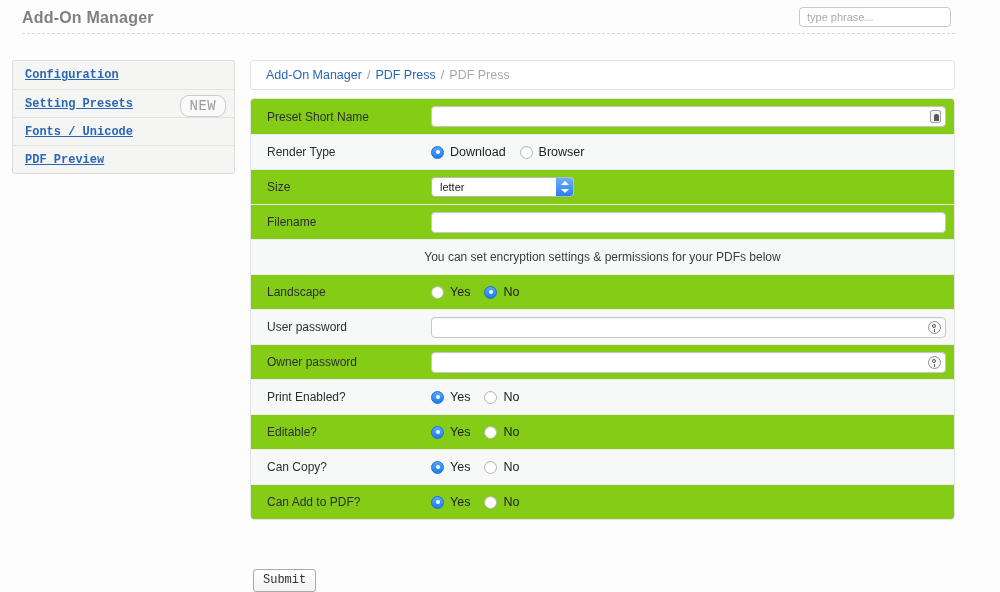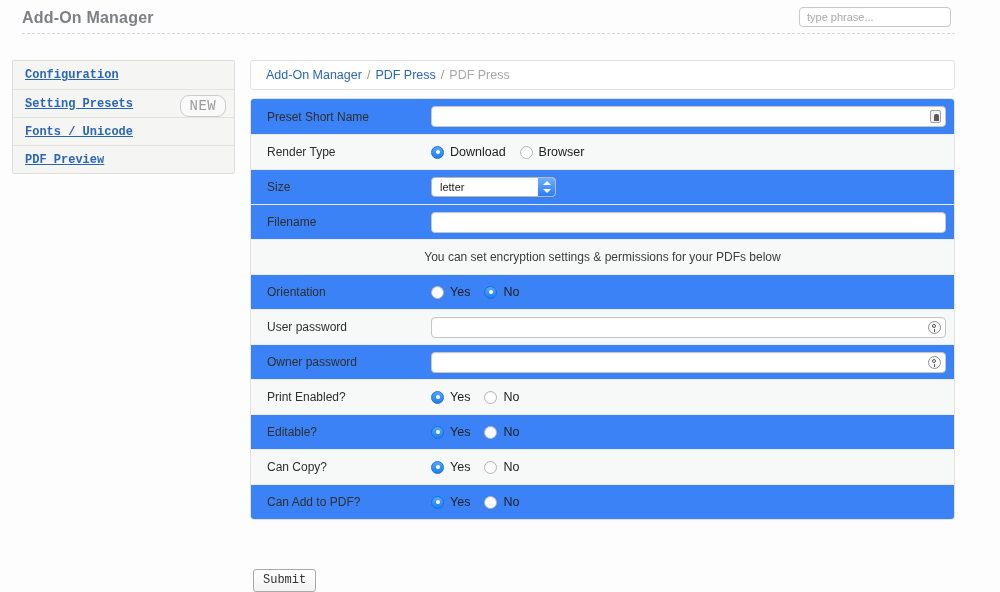--- a/index.html
+++ b/index.html
@@ -24,21 +24,21 @@
 
   
   .main { position: absolute; left: 250px; top: 60px; width: 705px; }
   .crumbbox { height: 30px; background: #fff; border: 1px solid #e2e2e2; border-radius: 3px; display: flex; align-items: center; padding-left: 15px; font-size: 12.5px; }
   .crumb-link { color: #2a66b8; cursor: pointer; }
   .crumb-sep { color: #9b9b9b; margin: 0 5px; }
   .crumb-current { color: #a9a9a9; }
 
   
   .formbox { margin-top: 8px; background: #fff; border: 1px solid #e2e2e2; border-radius: 4px; overflow: hidden; }
-  .row { height: 35px; display: flex; align-items: center; border-top: 1px solid #ececec; background: #3b82f6; }
+  .row { height: 35px; display: flex; align-items: center; border-top: 1px solid #ececec; background: #84cc16; }
   .row:first-child { border-top: none; }
   .row.alt { background: #f7f8f8; }
   .row-label { width: 180px; padding-left: 16px; font-size: 12px; color: #2f2f2f; flex-shrink: 0; }
   .row-field { flex: 1; display: flex; align-items: center; padding-right: 10px; }
   .note-row { justify-content: center; }
   .note-text { font-size: 12px; color: #3c3c3c; }
 
   .text-input-wrap { position: relative; width: 515px; height: 21px; }
   .text-input { width: 100%; height: 100%; border: 1px solid #c6c6c6; border-radius: 4px; background: #fff; padding: 0 20px 0 7px; font-size: 12px; color: #333; box-shadow: inset 0 1px 1px rgba(0,0,0,0.04); font-family: "Liberation Sans", sans-serif; }
 
@@ -53,21 +53,21 @@
 
   
   .radio-opt { display: flex; align-items: center; margin-right: 14px; cursor: pointer; }
   .radio { width: 13px; height: 13px; border-radius: 50%; margin-right: 6px; position: relative; flex-shrink: 0; }
   .radio.off { background: #fff; border: 1px solid #b5b5b5; box-shadow: inset 0 1px 1px rgba(0,0,0,0.06); }
   .radio.on { background: linear-gradient(#55a8fd, #1f7df2); border: 1px solid #1272d6; }
   .radio.on .dot { position: absolute; left: 50%; top: 50%; width: 4px; height: 4px; margin: -2px 0 0 -2px; border-radius: 50%; background: #fff; }
   .radio-text { font-size: 12.5px; color: #222; }
 
   
-  .select { position: relative; width: 125px; height: 20px; background: #fff; border: 1px solid #b9b9b9; border-radius: 4px; box-shadow: 0 1px 1px rgba(0,0,0,0.05); cursor: pointer; }
+  .select { position: relative; width: 143px; height: 20px; background: #fff; border: 1px solid #b9b9b9; border-radius: 4px; box-shadow: 0 1px 1px rgba(0,0,0,0.05); cursor: pointer; }
   .select-value { position: absolute; left: 8px; top: 3px; font-size: 11px; color: #222; }
   .select-stepper { position: absolute; right: 0; top: 0; width: 17px; height: 18px; background: linear-gradient(#6cb0fb, #2a7ef5); border-radius: 0 3px 3px 0; }
   .select-stepper .tri-up { position: absolute; left: 4.5px; top: 3px; width: 0; height: 0; border-left: 4px solid transparent; border-right: 4px solid transparent; border-bottom: 4px solid #fff; }
   .select-stepper .tri-down { position: absolute; left: 4.5px; bottom: 3px; width: 0; height: 0; border-left: 4px solid transparent; border-right: 4px solid transparent; border-top: 4px solid #fff; }
 
   
   .submit-btn { position: absolute; left: 253px; top: 569px; padding: 3px 9px 4px; font-size: 12px; color: #333; background: linear-gradient(#ffffff, #f3f3f3); border: 1px solid #a9a9a9; border-radius: 3px; cursor: pointer; font-family: Liberation Mono, monospace; }
 </style>
 </head>
 <body>
@@ -158,21 +158,21 @@
             <input class="text-input" type="text" style="">
           </div>
         </div>
       </div>
 
       <div class="row alt note-row">
         <span class="note-text">You can set encryption settings &amp; permissions for your PDFs below</span>
       </div>
 
       <div class="row">
-        <div class="row-label">Orientation</div>
+        <div class="row-label">Landscape</div>
         <div class="row-field">
           <label class="radio-opt">
             <span class="radio off"></span>
             <span class="radio-text">Yes</span>
           </label>
           <label class="radio-opt">
             <span class="radio on">
                 <span class="dot"></span>
               </span>
             <span class="radio-text">No</span>

